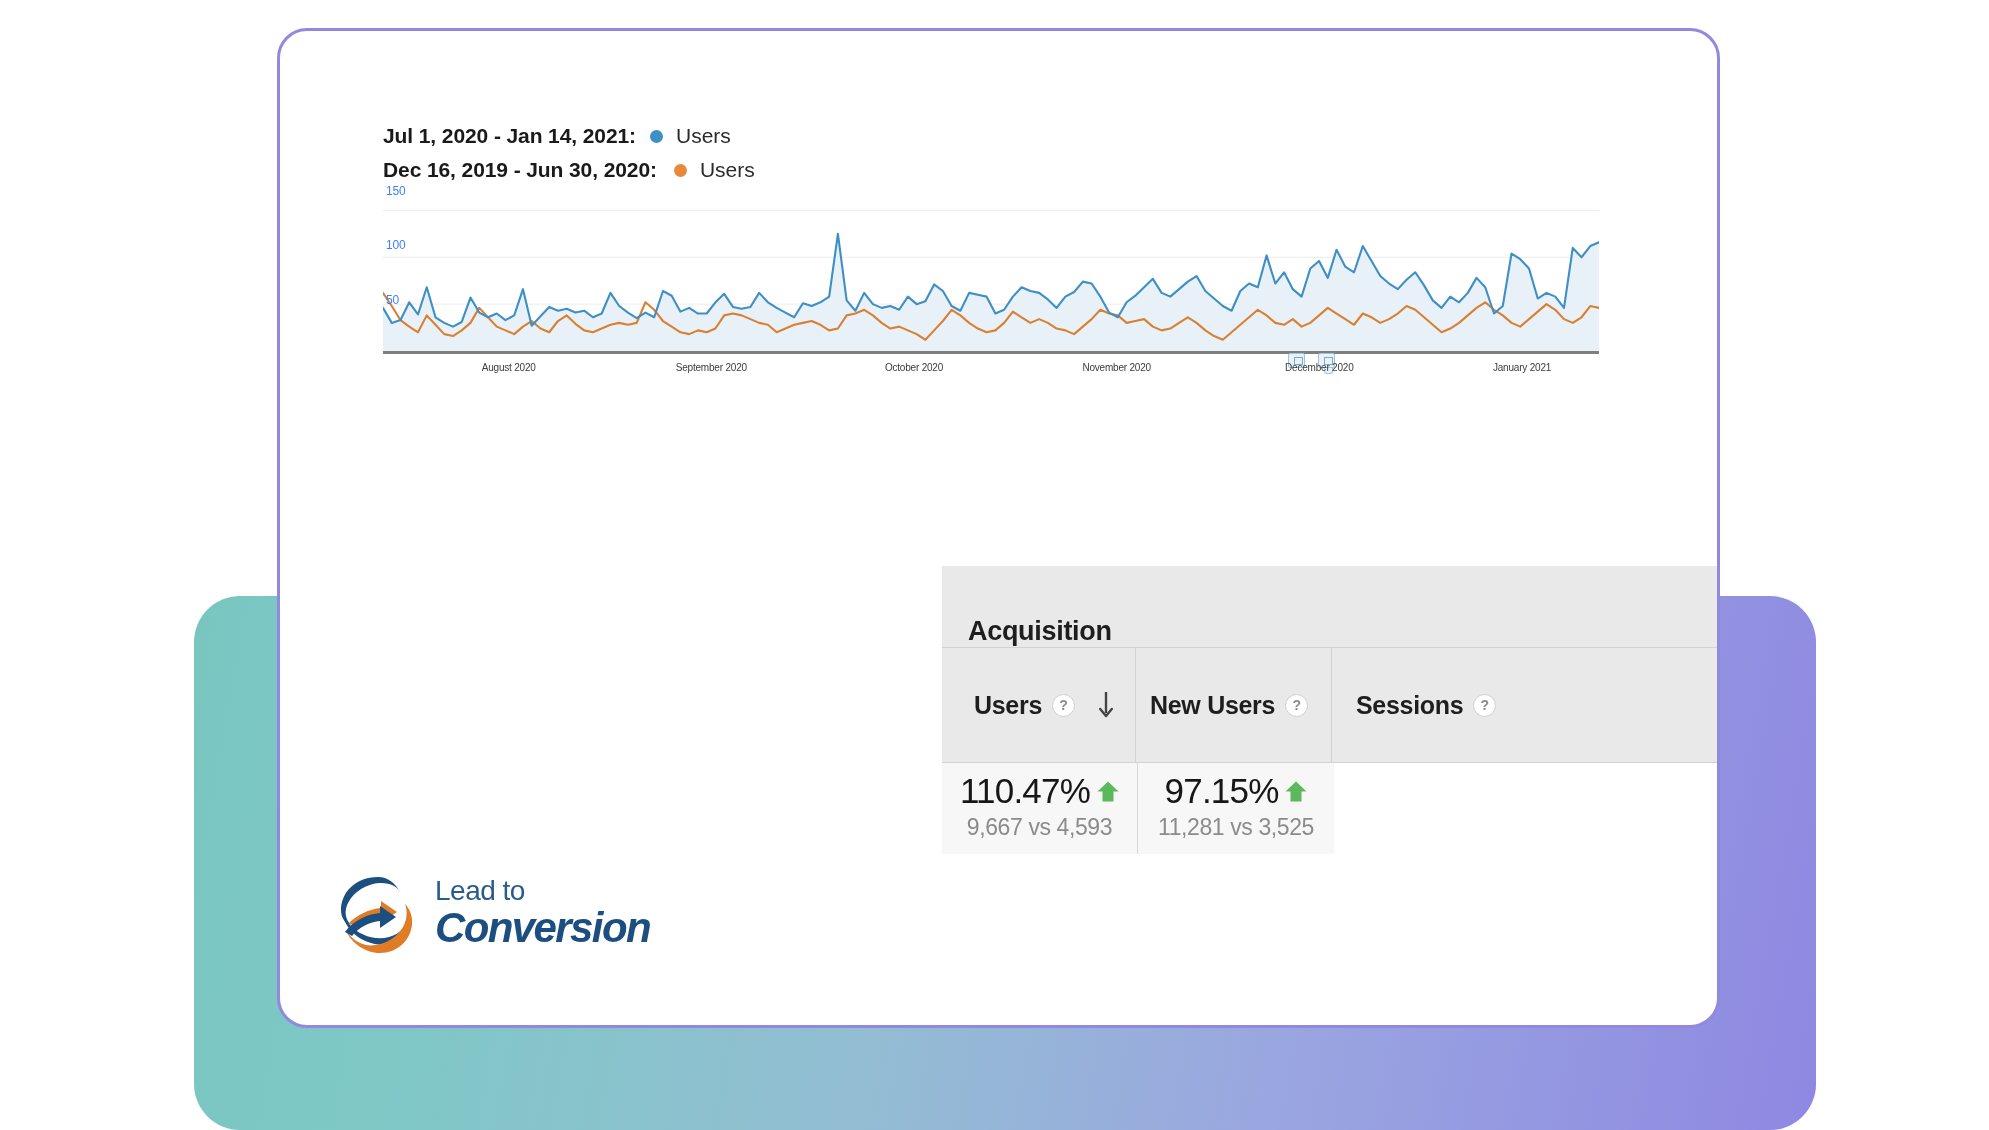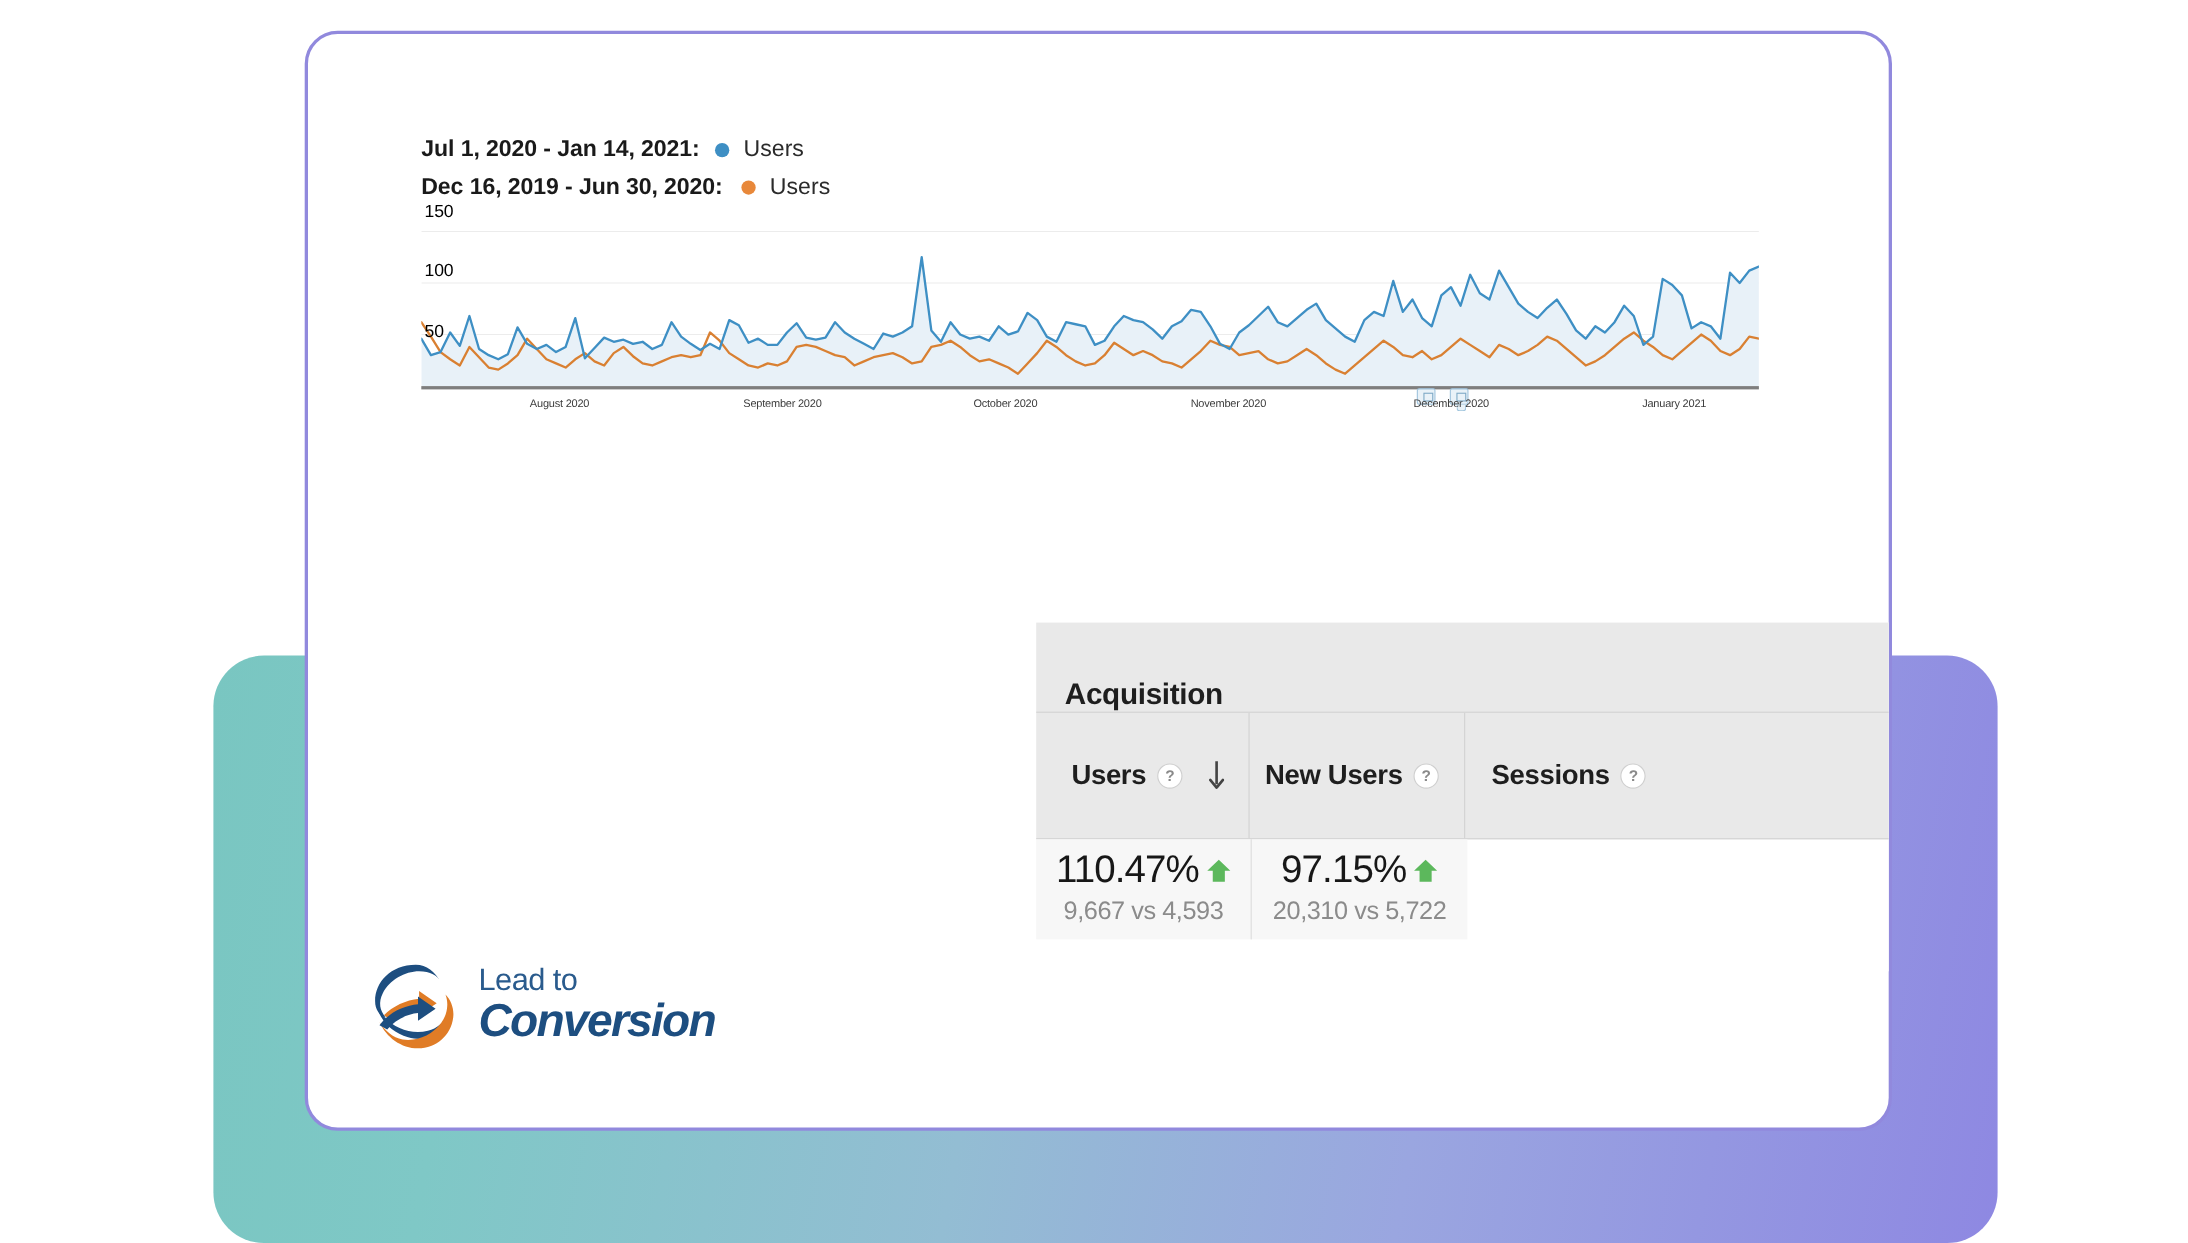--- a/index.html
+++ b/index.html
@@ -45,21 +45,21 @@
   .legend-dot { width:13px; height:13px; border-radius:50%; margin:0 13px 0 14px; flex:none; }
   .legend-dot.blue { background:#3e8fc4; }
   .legend-dot.orange { background:#e8883a; }
   .legend-metric { font-size:21px; color:#2b2b2b; white-space:nowrap; }
   .legend-row.r2 .legend-dot { margin-left:17px; }
 
   .plot-wrap { position:absolute; left:0; top:68px; width:1216px; height:164px; }
   .plot-svg { display:block; width:1216px; height:164px; }
 
   .ylab {
-    position:absolute; font-size:16px; color:#000000; left:3px;
+    position:absolute; font-size:12px; color:#3b82f6; left:3px;
     letter-spacing:-0.2px; line-height:1;
   }
   .ylab.y150 { top:-2px; }
   .ylab.y100 { top:52px; }
   .ylab.y50  { top:107px; }
 
   .axis-line {
     position:absolute; left:0; top:164px; width:1216px; height:3px; background:#7e7e7e;
   }
   .xlabels { position:absolute; left:0; top:175px; width:1216px; height:22px; }
@@ -239,21 +239,21 @@
 
         <div class="td c3">
           <div class="pct-line">
             <span class="pct">97.15%</span>
             <span class="up-arrow">
               <svg viewBox="0 0 22 21" width="22" height="21" aria-hidden="true">
                 <path d="M11 0.5 L21.5 10.5 L16.5 10.5 L16.5 20.5 L5.5 20.5 L5.5 10.5 L0.5 10.5 Z" fill="#5cb85c"></path>
               </svg>
             </span>
           </div>
-          <span class="cmp">20,310 vs 5,722</span>
+          <span class="cmp">11,281 vs 3,525</span>
         </div>
       </div>
     </div>
 
     <div class="logo">
       <span class="logo-mark">
         <svg viewBox="0 0 86 86" width="86" height="86" aria-hidden="true">
           <path d="M43 4 C20 4 6 20 6 37 C6 45 10 50 16 52 C10 46 9 38 13 30 C19 18 33 10 46 10 C56 10 63 14 66 20 C60 10 53 4 43 4 Z" fill="#1d4e80"></path>
           <path d="M8 44 C12 56 22 66 36 70 C49 74 62 70 69 62 C74 56 75 48 72 42 C73 52 66 61 54 64 C40 68 24 62 15 52 C12 49 10 46 8 44 Z" fill="#1d4e80"></path>
           <path d="M10 56 C16 70 30 80 45 80 C62 80 75 68 77 52 C78 44 75 36 70 31 C73 39 72 49 66 57 C58 68 44 74 31 72 C22 70 15 64 10 56 Z" fill="#e07c26"></path>

